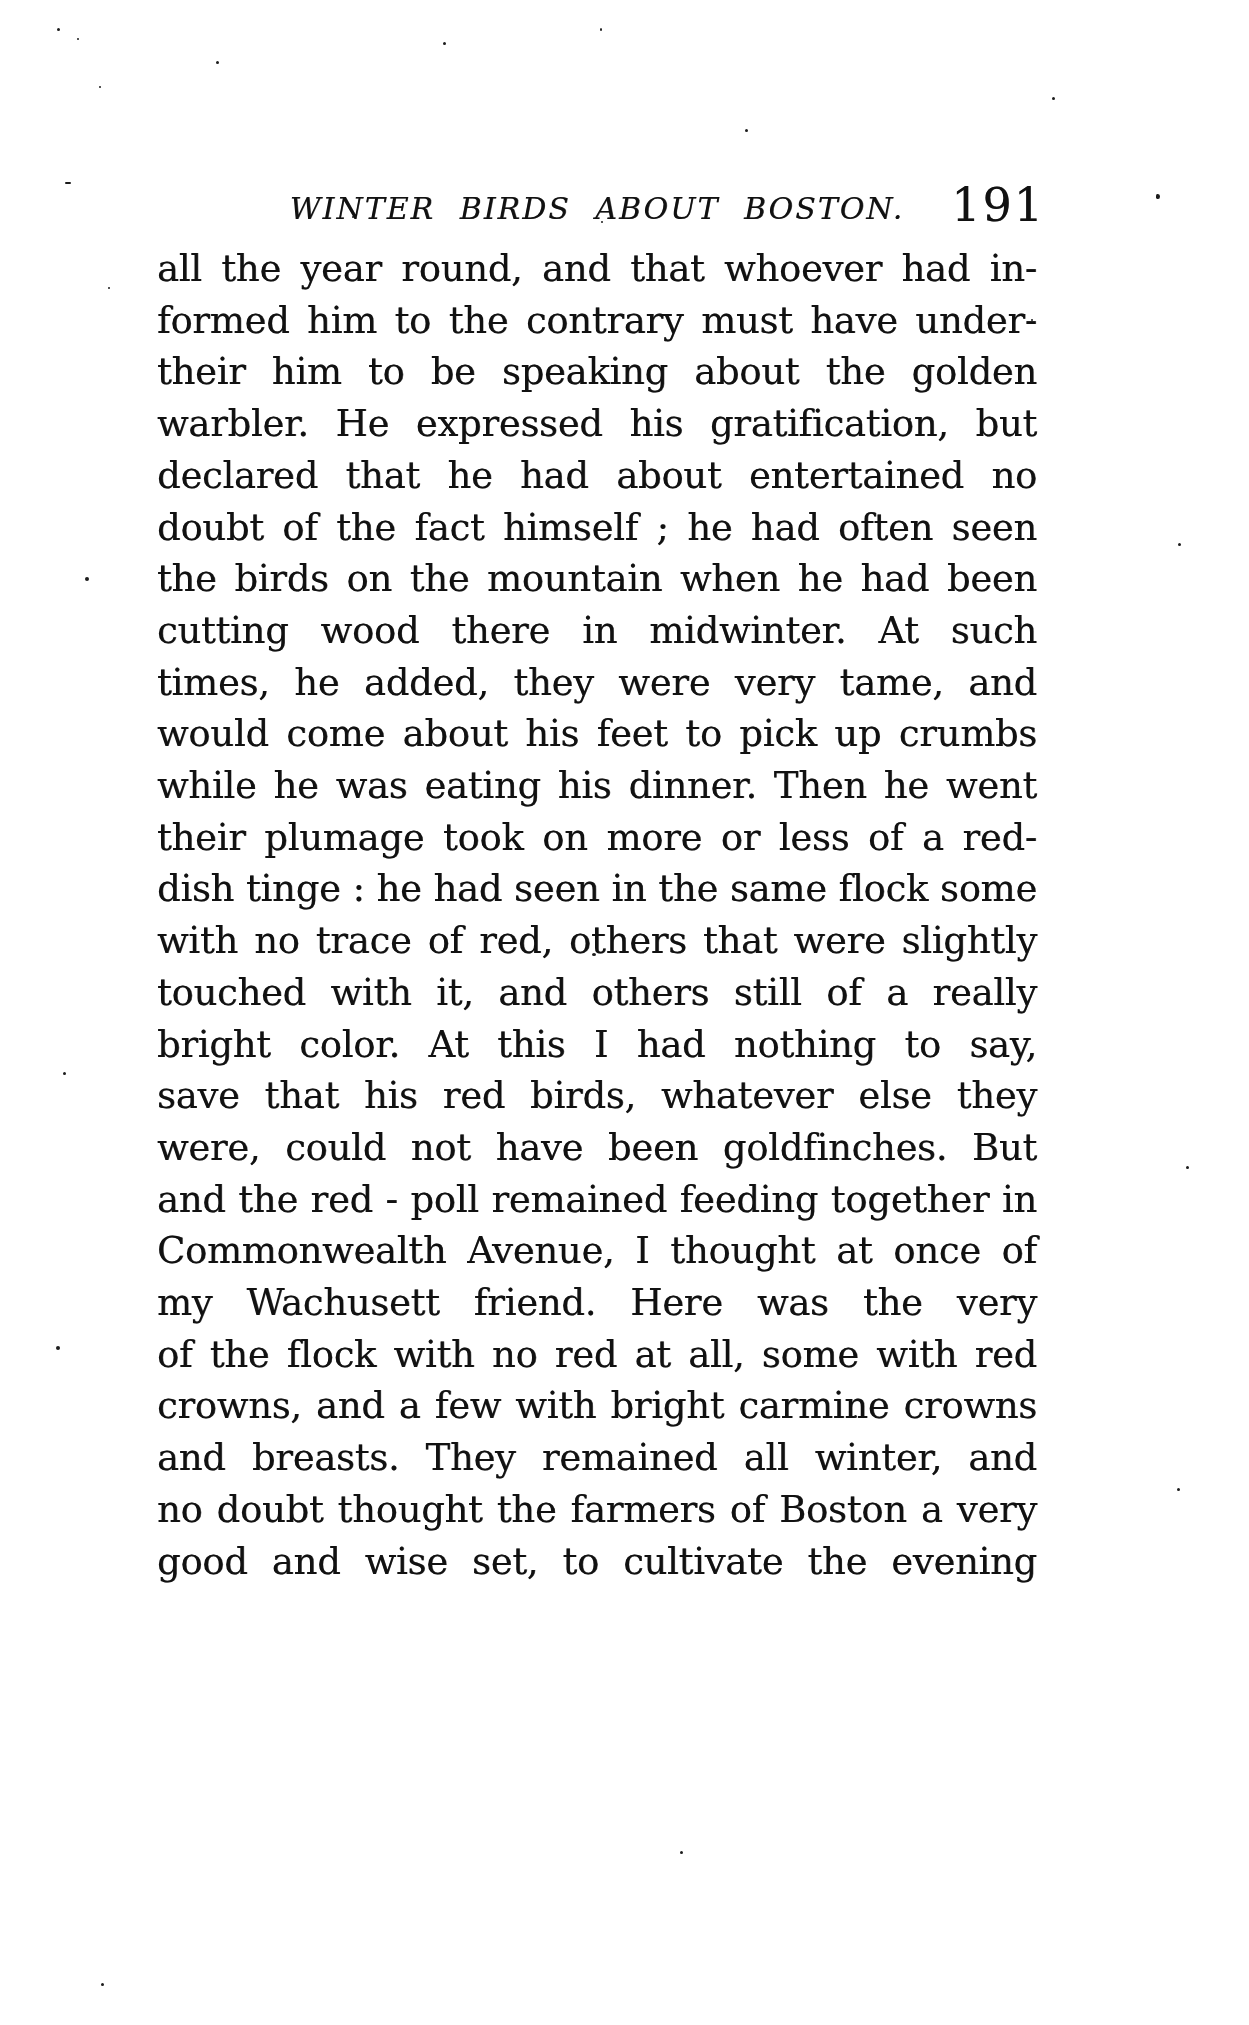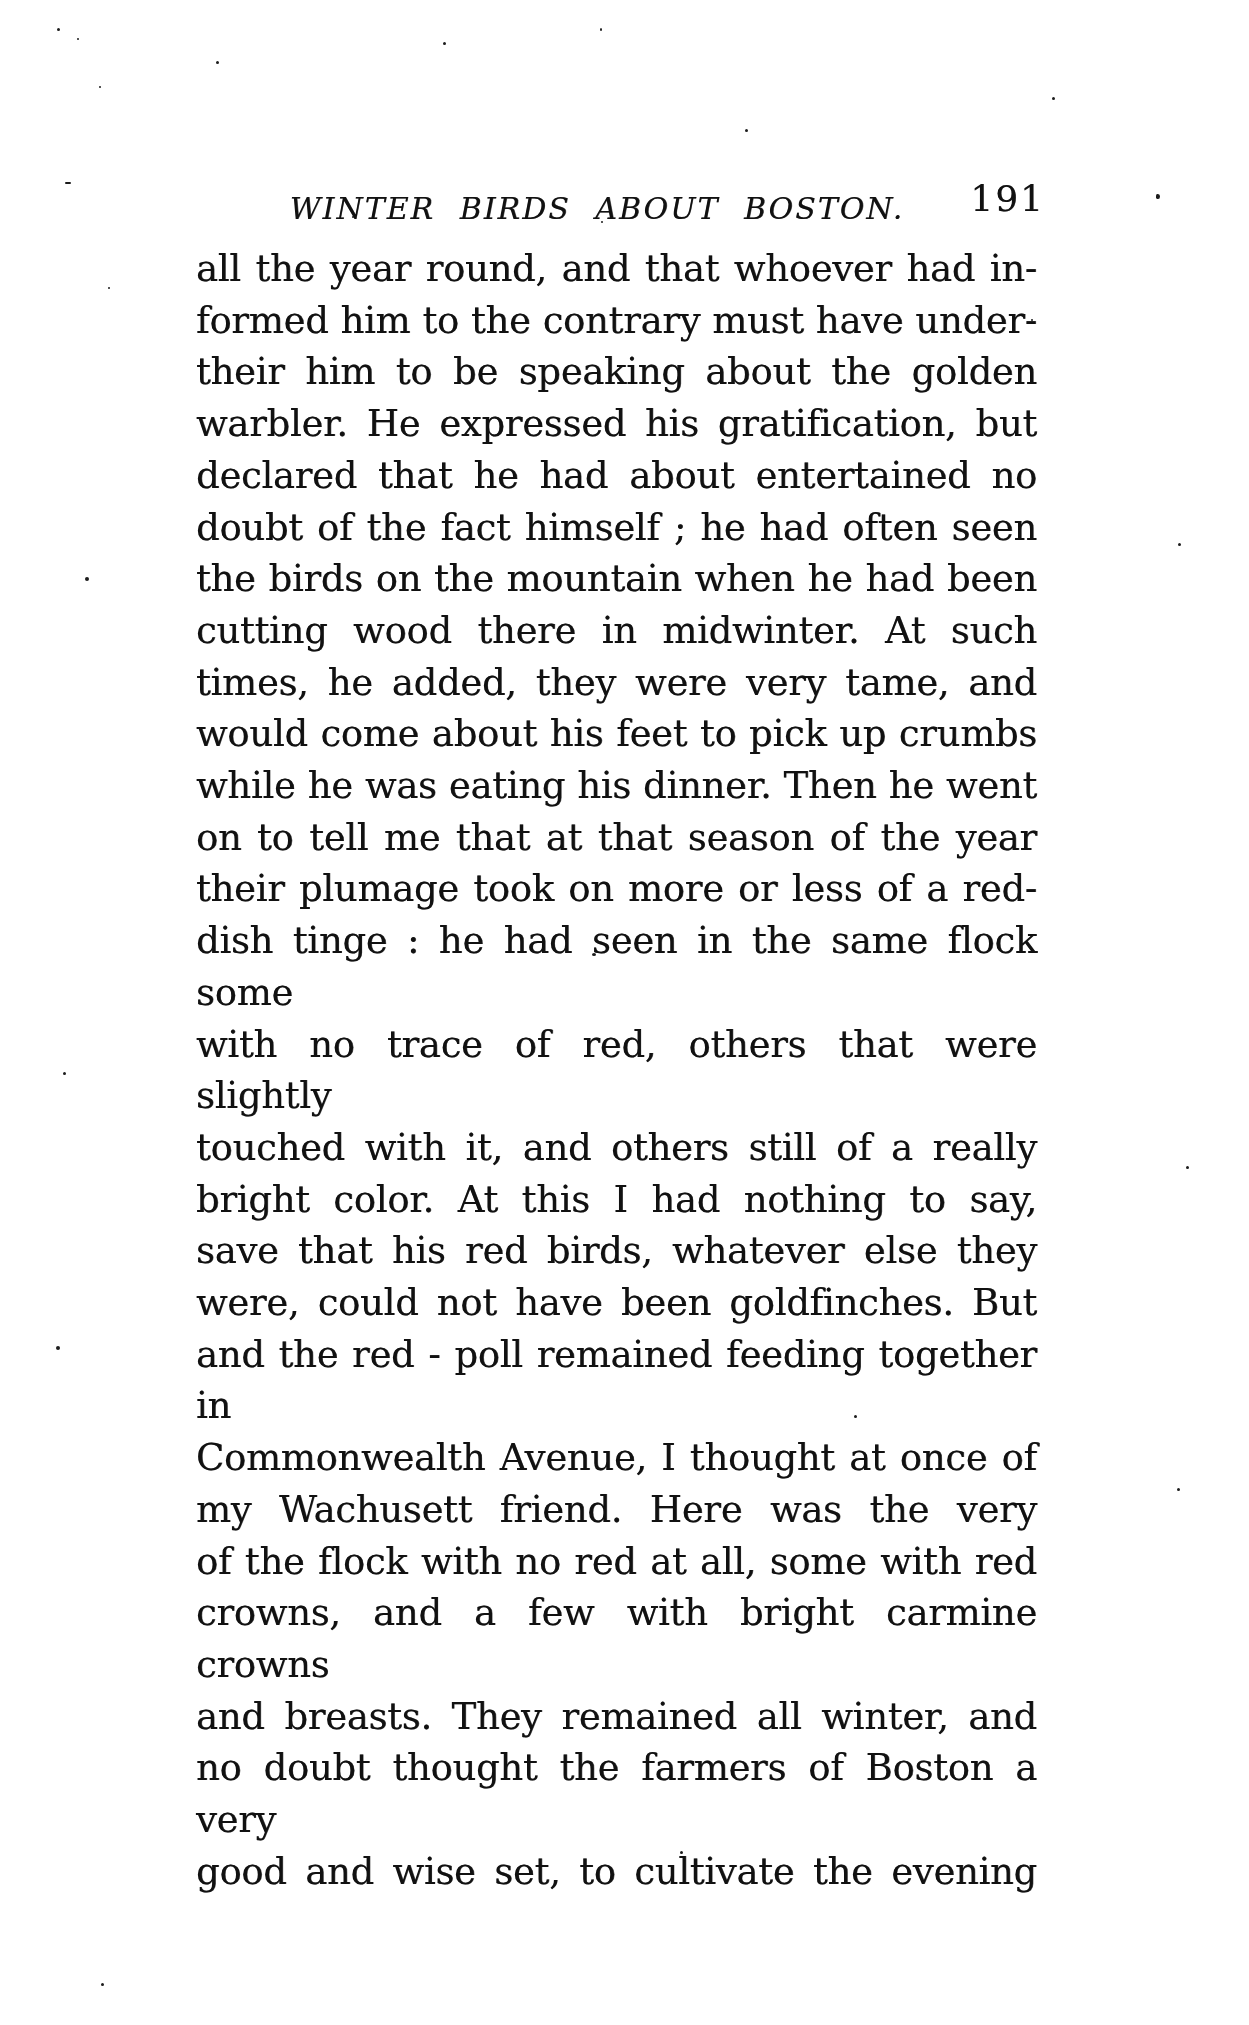--- a/index.html
+++ b/index.html
@@ -35,39 +35,38 @@
     font-style: italic;
     font-size: 30px;
     letter-spacing: 2px;
     word-spacing: 13px;
     white-space: nowrap;
   }
   .folio {
     position: absolute;
     right: -8px;
     top: -4px;
-    font-size: 36px;
+    font-size: 46px;
     letter-spacing: 2px;
   }
 
   .text-block {
     position: absolute;
     left: 157px;
     top: 243px;
     width: 880px;
   }
   .line {
     font-size: 37px;
     line-height: 51.7px;
     letter-spacing: -0.3px;
     text-align: justify;
     text-align-last: justify;
     -moz-text-align-last: justify;
     text-justify: inter-word;
-    margin-left: 39px;
   }
 
   .speck {
     position: absolute;
     background: #1c1c1c;
     border-radius: 50%;
   }
 </style>
 </head>
 <body>
@@ -84,21 +83,20 @@
     <div class="line">formed him to the contrary must have under-</div>
     <div class="line">their him to be speaking about the golden</div>
     <div class="line">warbler.  He expressed his gratification, but</div>
     <div class="line">declared that he had about entertained no</div>
     <div class="line">doubt of the fact himself ; he had often seen</div>
     <div class="line">the birds on the mountain when he had been</div>
     <div class="line">cutting wood there in midwinter.  At such</div>
     <div class="line">times, he added, they were very tame, and</div>
     <div class="line">would come about his feet to pick up crumbs</div>
     <div class="line">while he was eating his dinner.  Then he went</div>
-    <div class="line">on to tell me that at that season of the year</div>
     <div class="line">their plumage took on more or less of a red-</div>
     <div class="line">dish tinge : he had seen in the same flock some</div>
     <div class="line">with no trace of red, others that were slightly</div>
     <div class="line">touched with it, and others still of a really</div>
     <div class="line">bright color.  At this I had nothing to say,</div>
     <div class="line">save that his red birds, whatever else they</div>
     <div class="line">were, could not have been goldfinches.  But</div>
     <div class="line">and the red - poll remained feeding together in</div>
     <div class="line">Commonwealth Avenue, I thought at once of</div>
     <div class="line">my Wachusett friend.  Here was the very</div>

